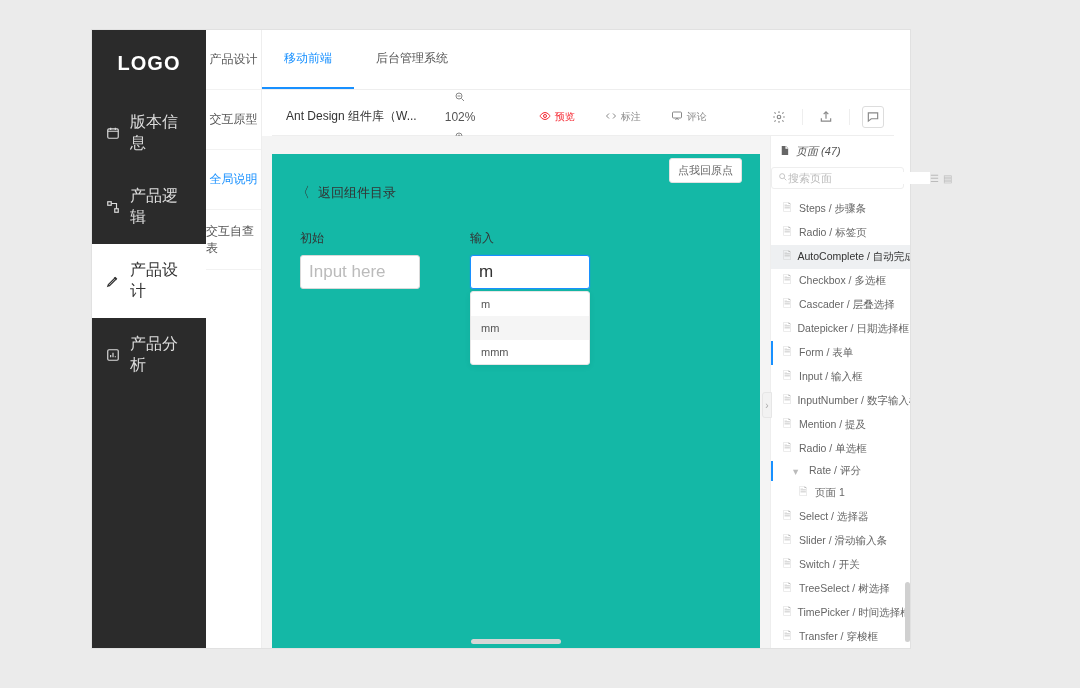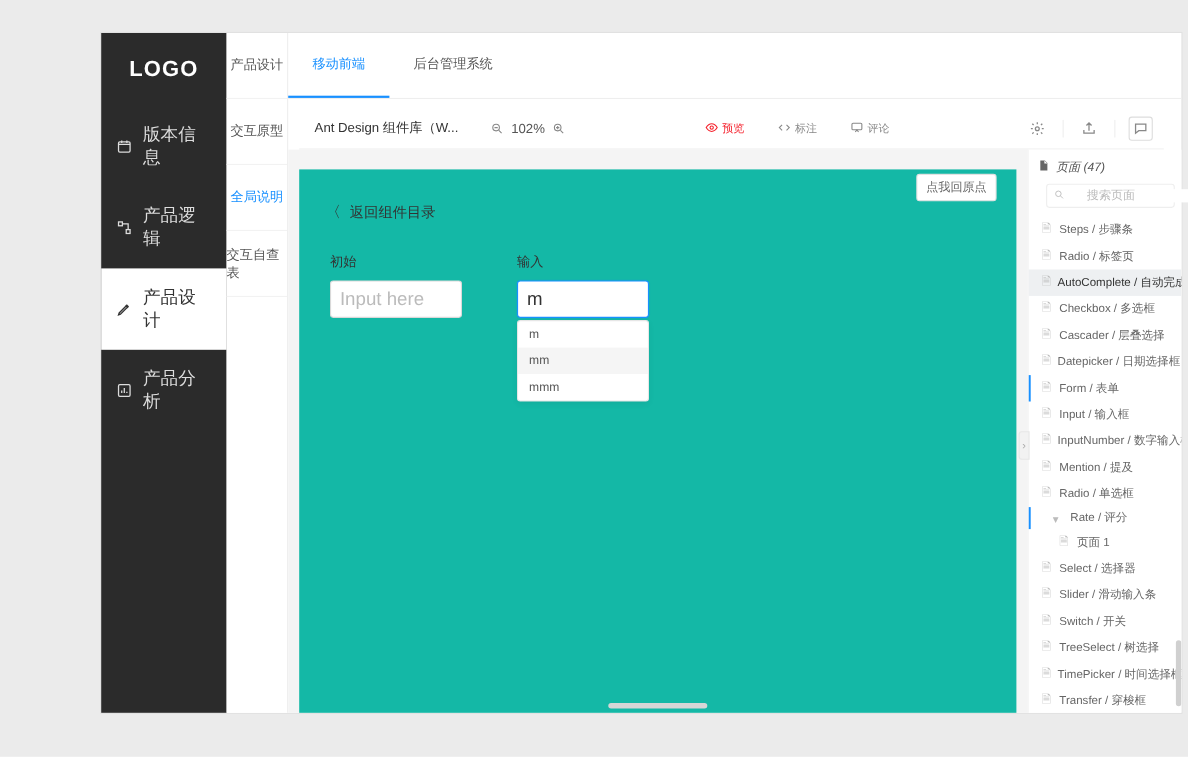--- a/index.html
+++ b/index.html
@@ -8,21 +8,21 @@
     background: #ebebeb;
     width: 1080px;
     height: 688px;
     overflow: hidden;
     font-size: 12px;
     color: #555;
   }
   .app {
     position: absolute;
     left: 92px; top: 30px;
-    width: 982px; height: 618px;
+    width: 818px; height: 618px;
     display: flex;
     background: #fff;
     box-shadow: 0 0 0 1px rgba(0,0,0,0.04);
   }
   
   .navdark {
     width: 114px;
     background: #2b2b2b;
     color: #fff;
     display: flex;
@@ -103,20 +103,21 @@
     margin-right: 16px;
   }
   .tool-left {
     display: flex; align-items: center; gap: 10px;
     flex: 0 0 auto;
     color: #333;
   }
   .zoom {
     display: flex; align-items: center; gap: 6px; color: #555;
     margin-left: 18px;
+    flex-direction: column;
   }
   .zoom .z { width:14px; height:14px; display:inline-flex; align-items:center; justify-content:center; }
   .tool-center {
     flex: 1;
     display: flex; justify-content: center;
     gap: 28px;
   }
   .tool-center .tc {
     display: flex; flex-direction: row; align-items: center;
     font-size: 10px; color: #888; gap: 2px;
@@ -202,22 +203,22 @@
     border-left: 1px solid #eee;
     background: #fff;
     display: flex; flex-direction: column;
   }
   .panel-head {
     padding: 8px 8px;
     display: flex; align-items: center; gap: 6px;
     font-size: 11px; color: #555; font-style: italic;
   }
   .panel-search {
-    margin: 0 6px 6px 16px;
-    display: flex; align-items: center; gap: 20px;
+    margin: 0 6px 6px 0;
+    display: flex; align-items: center; gap: 0;
     border: 1px solid #eee;
     border-radius: 3px;
     padding: 3px 6px;
   }
   .panel-search input {
     border: none; outline: none;
     font-size: 11px; flex: 1;
     color: #555;
   }
   .panel-search input::placeholder { color: #bbb; }

